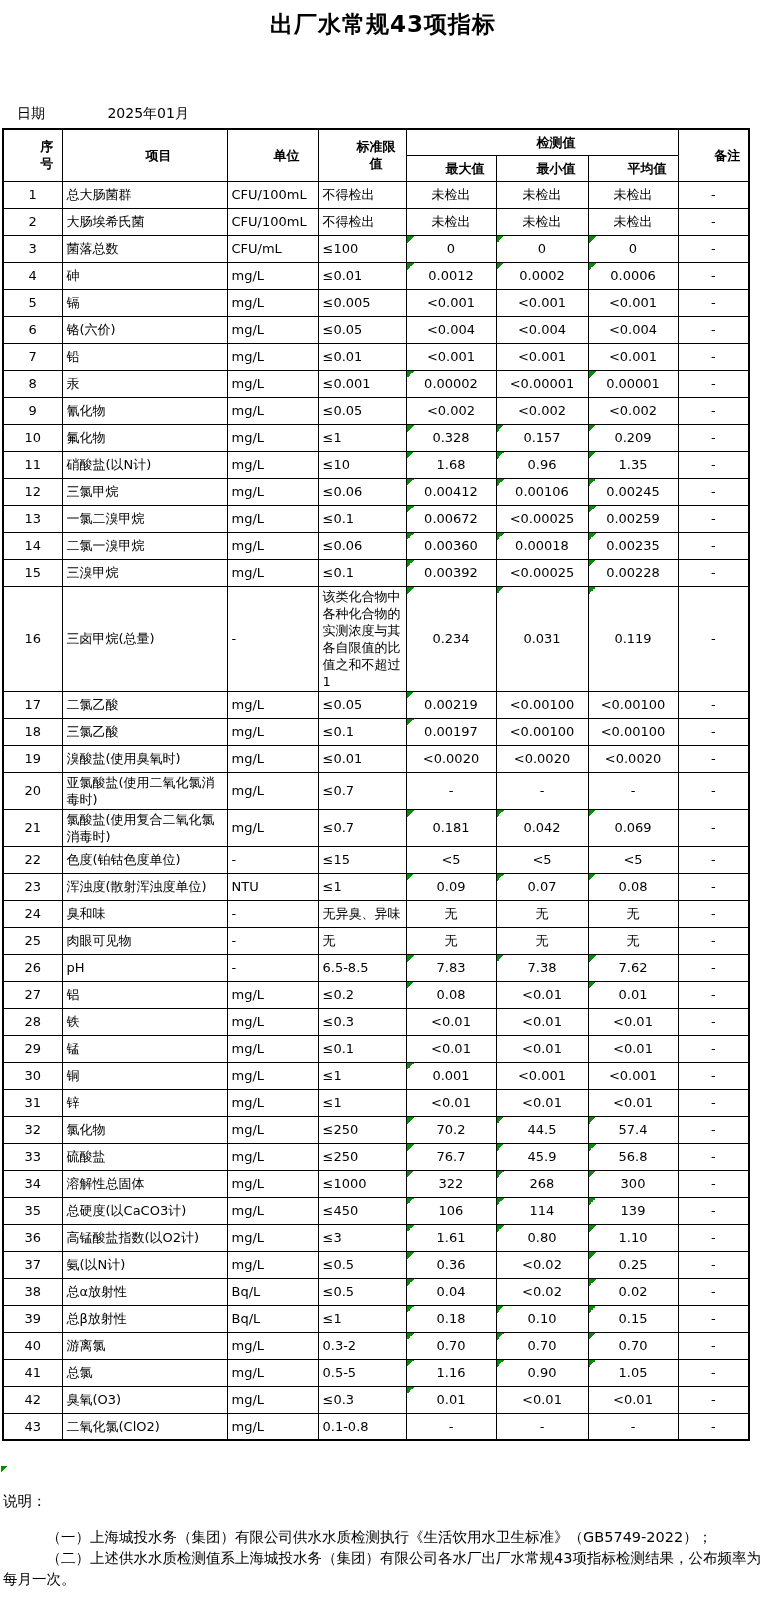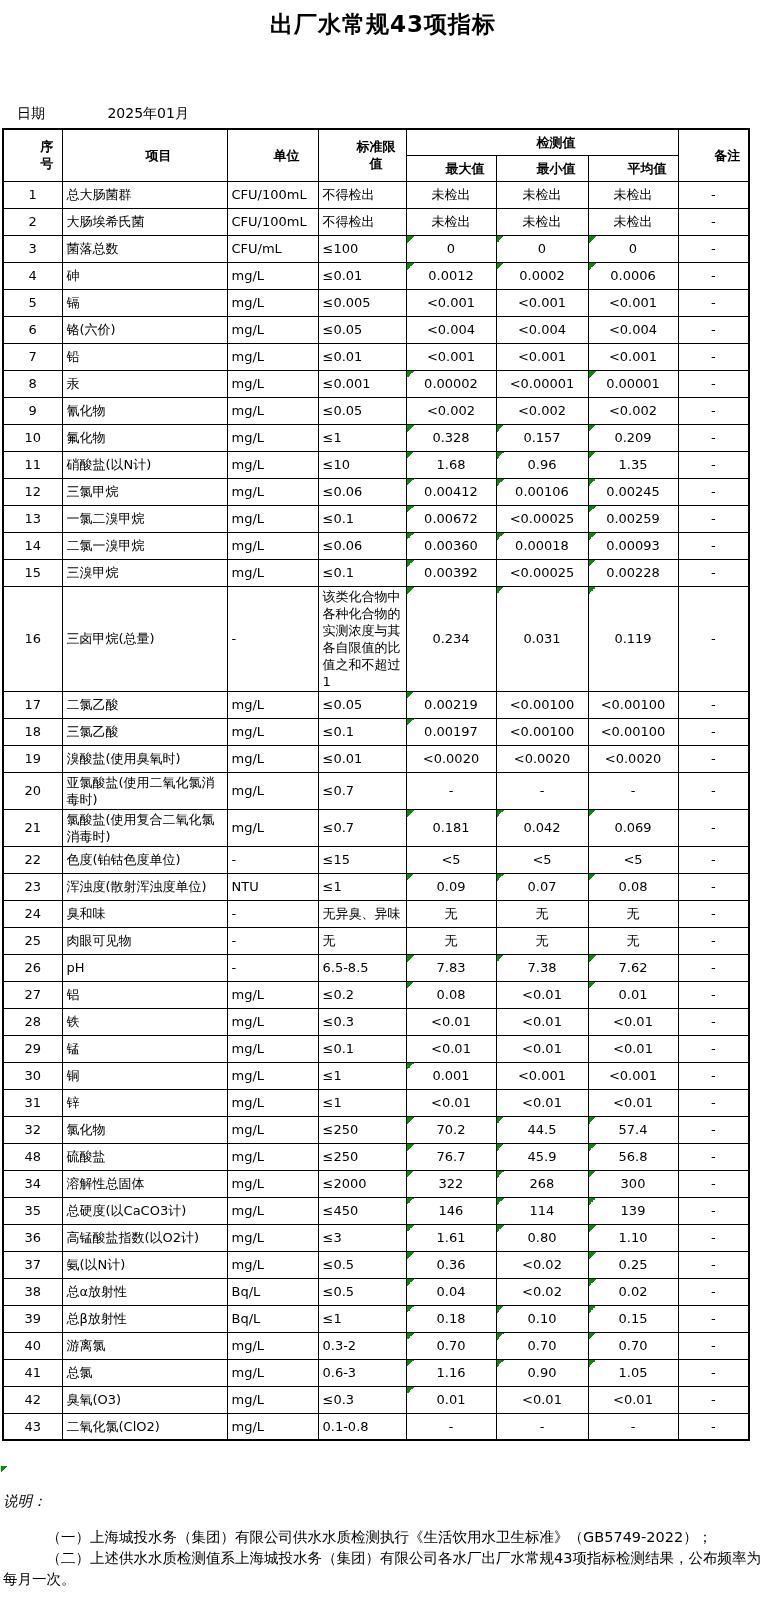--- a/index.html
+++ b/index.html
@@ -36,21 +36,21 @@
   td.v{position:relative;}
   td.flag::before{
     content:"";position:absolute;top:0;left:0;width:7px;height:7px;
     background:linear-gradient(135deg,var(--flag-green,#009100) 50%,transparent 50%);
   }
   .notes{
     position:relative;
     margin:50px 2px 0 3px;
     font-size:14.5px;line-height:21px;
   }
-  .notes .head{margin:0 0 15px 0;font-style:italic;}
+  .notes .head{margin:0 0 15px 0;}
   .notes p{margin:0;text-indent:3em;}
   .stray-flag{
     position:absolute;top:-25px;left:-2px;width:7px;height:7px;
     background:linear-gradient(135deg,var(--flag-green,#009100) 50%,transparent 50%);
   }
 </style>
 </head>
 <body style="--flag-green: #009100;">
 
 <div class="title">出厂水常规43项指标</div>
@@ -217,21 +217,21 @@
         <td class="c v flag">0.00259</td>
         <td class="c">-</td>
       </tr>
       <tr>
         <td class="c">14</td>
         <td class="l">二氯一溴甲烷</td>
         <td class="l">mg/L</td>
         <td class="l">≤0.06</td>
         <td class="c v flag">0.00360</td>
         <td class="c v flag">0.00018</td>
-        <td class="c v flag">0.00093</td>
+        <td class="c v flag">0.00235</td>
         <td class="c">-</td>
       </tr>
       <tr>
         <td class="c">15</td>
         <td class="l">三溴甲烷</td>
         <td class="l">mg/L</td>
         <td class="l">≤0.1</td>
         <td class="c v flag">0.00392</td>
         <td class="c v">&lt;0.00025</td>
         <td class="c v flag">0.00228</td>
@@ -401,45 +401,45 @@
         <td class="c">32</td>
         <td class="l">氯化物</td>
         <td class="l">mg/L</td>
         <td class="l">≤250</td>
         <td class="c v flag">70.2</td>
         <td class="c v flag">44.5</td>
         <td class="c v flag">57.4</td>
         <td class="c">-</td>
       </tr>
       <tr>
-        <td class="c">48</td>
+        <td class="c">33</td>
         <td class="l">硫酸盐</td>
         <td class="l">mg/L</td>
         <td class="l">≤250</td>
         <td class="c v flag">76.7</td>
         <td class="c v flag">45.9</td>
         <td class="c v flag">56.8</td>
         <td class="c">-</td>
       </tr>
       <tr>
         <td class="c">34</td>
         <td class="l">溶解性总固体</td>
         <td class="l">mg/L</td>
-        <td class="l">≤2000</td>
+        <td class="l">≤1000</td>
         <td class="c v flag">322</td>
         <td class="c v flag">268</td>
         <td class="c v flag">300</td>
         <td class="c">-</td>
       </tr>
       <tr>
         <td class="c">35</td>
         <td class="l">总硬度(以CaCO3计)</td>
         <td class="l">mg/L</td>
         <td class="l">≤450</td>
-        <td class="c v flag">146</td>
+        <td class="c v flag">106</td>
         <td class="c v flag">114</td>
         <td class="c v flag">139</td>
         <td class="c">-</td>
       </tr>
       <tr>
         <td class="c">36</td>
         <td class="l">高锰酸盐指数(以O2计)</td>
         <td class="l">mg/L</td>
         <td class="l">≤3</td>
         <td class="c v flag">1.61</td>
@@ -484,21 +484,21 @@
         <td class="l">0.3-2</td>
         <td class="c v flag">0.70</td>
         <td class="c v flag">0.70</td>
         <td class="c v flag">0.70</td>
         <td class="c">-</td>
       </tr>
       <tr>
         <td class="c">41</td>
         <td class="l">总氯</td>
         <td class="l">mg/L</td>
-        <td class="l">0.6-3</td>
+        <td class="l">0.5-5</td>
         <td class="c v flag">1.16</td>
         <td class="c v flag">0.90</td>
         <td class="c v flag">1.05</td>
         <td class="c">-</td>
       </tr>
       <tr>
         <td class="c">42</td>
         <td class="l">臭氧(O3)</td>
         <td class="l">mg/L</td>
         <td class="l">≤0.3</td>

